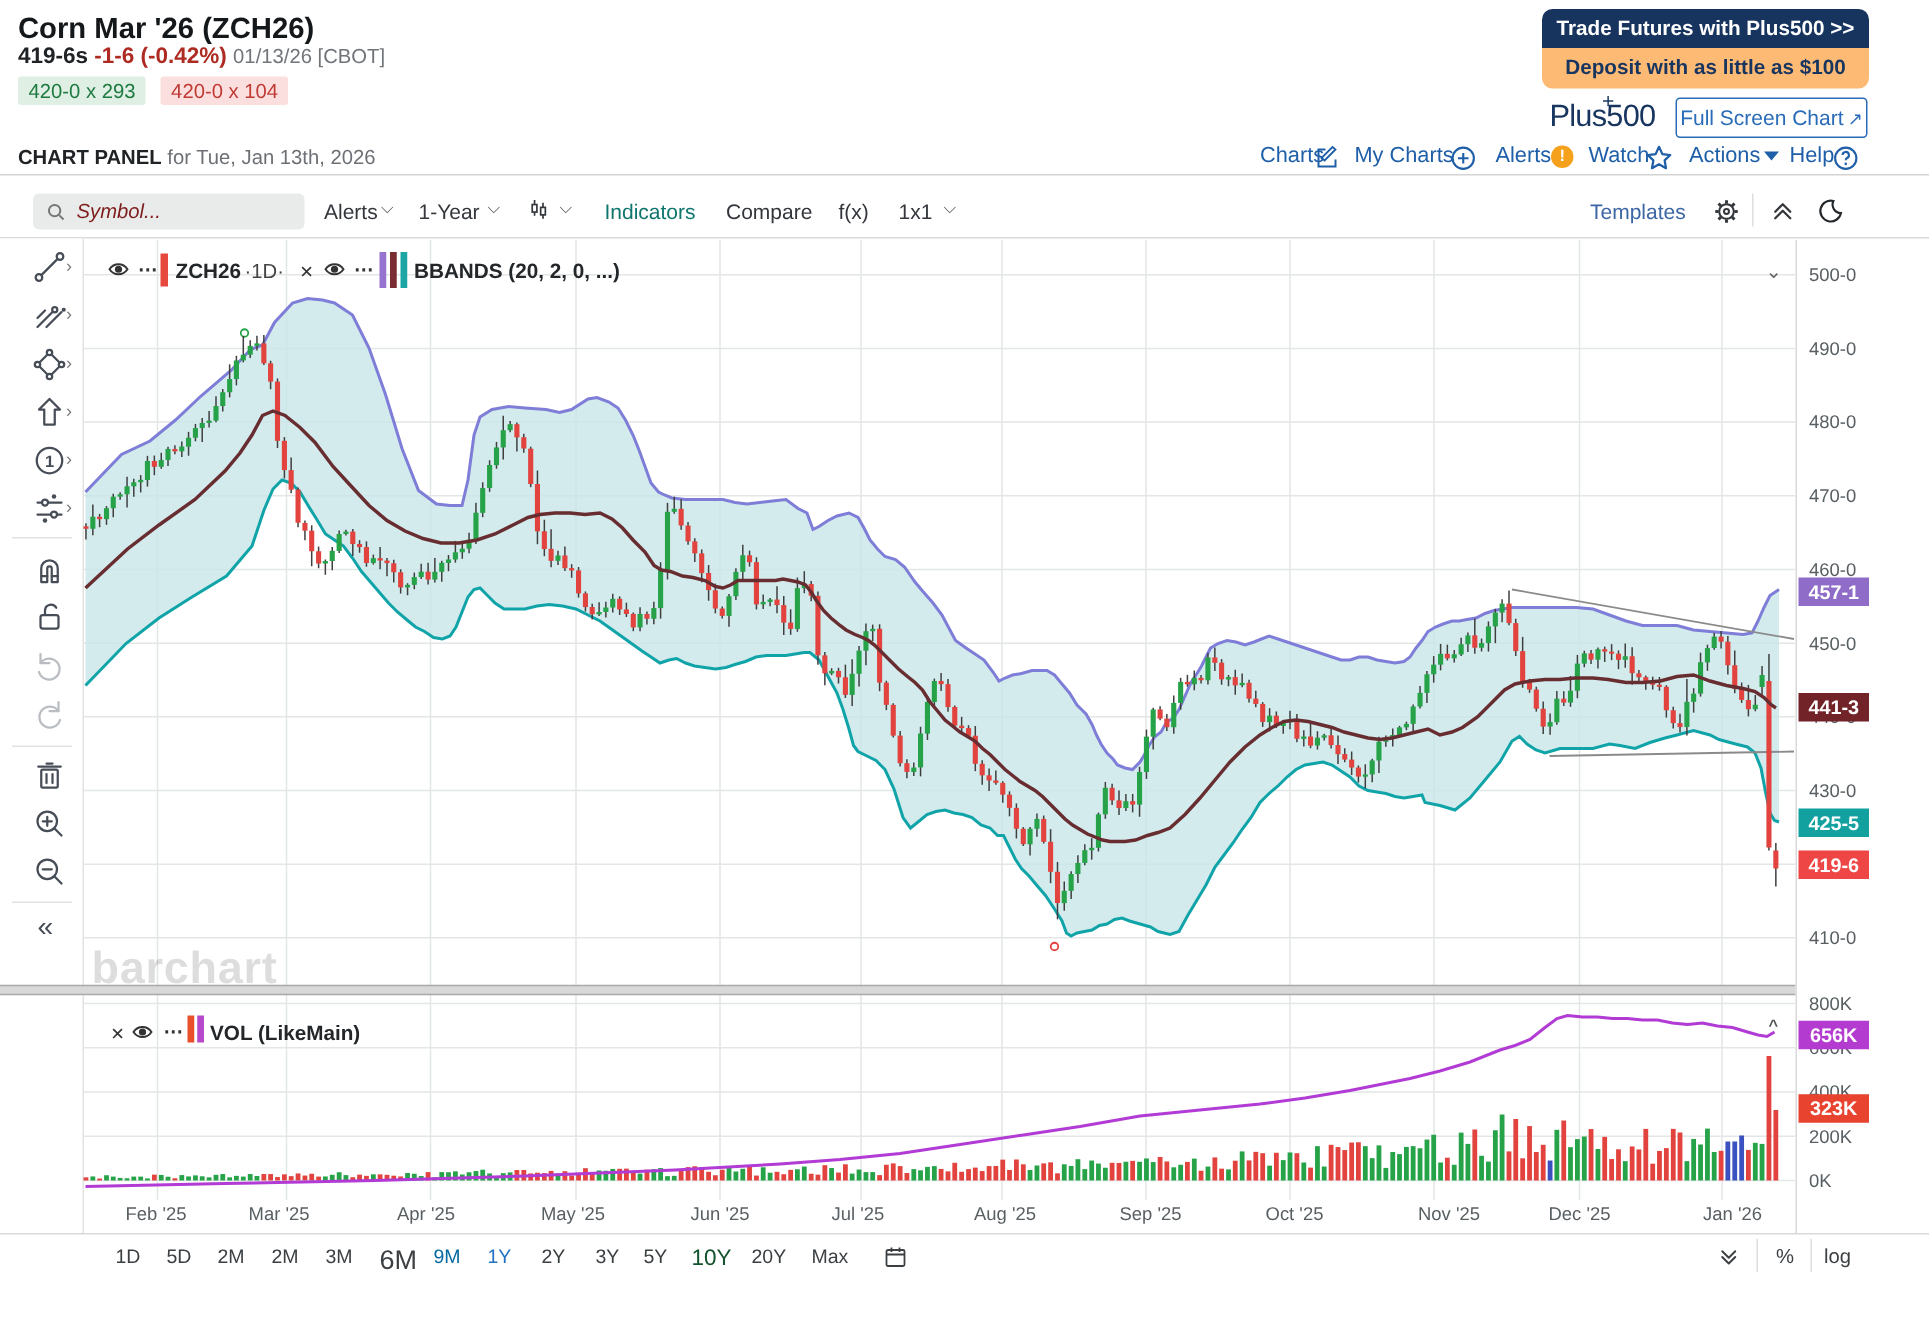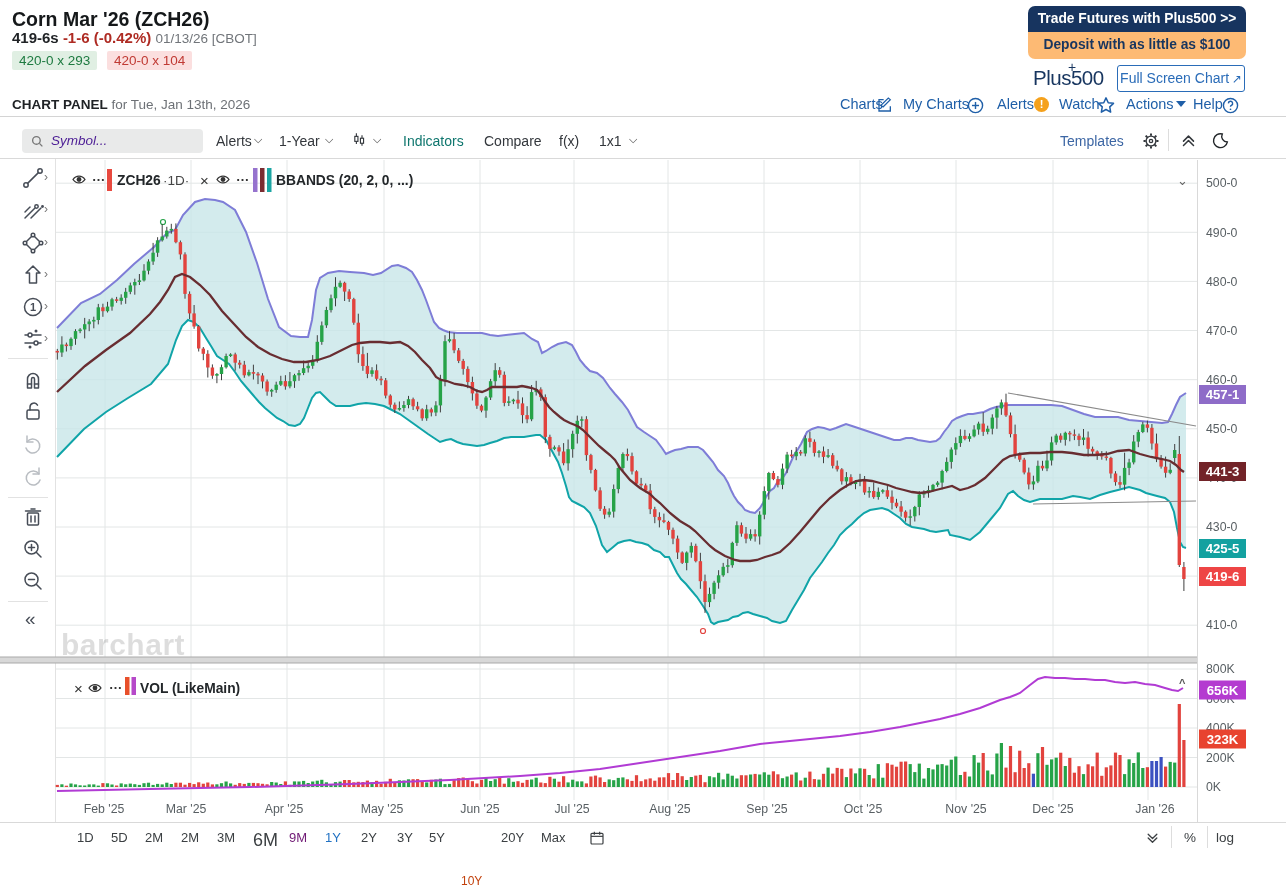--- a/index.html
+++ b/index.html
@@ -46,21 +46,21 @@
     <path d="M9,9 a3,3 0 1 1 4.2,2.8 c-1,0.5 -1.2,1 -1.2,2"></path>
     <circle cx="12" cy="17.3" r="1.2" fill="#1f5fa8" stroke="none"></circle>
   </svg>
 
 <div class="abs" style="left:0;top:117px;width:1286px;height:42px;border-bottom:1px solid #d9d9d9"></div>
 <div class="abs" style="left:22px;top:129px;width:181px;height:24px;background:#e9eaea;border-radius:4px">
   <svg width="13" height="13" viewBox="0 0 24 24" style="position:absolute;left:9px;top:5.5px" fill="none" stroke="#777" stroke-width="2.5">
       <circle cx="10" cy="10" r="7"></circle>
       <line x1="15.5" y1="15.5" x2="21" y2="21"></line>
     </svg>
-  <span style="position:absolute;left:29px;top:4px;font-size:13.5px;font-style:italic;color:#4c1d95">Symbol...</span>
+  <span style="position:absolute;left:29px;top:4px;font-size:13.5px;font-style:italic;color:#7f1d1d">Symbol...</span>
 </div>
 <div class="abs" style="left:216px;top:133px;font-size:14px;color:#33373c">Alerts</div>
 <div class="abs" style="left:254px;top:133px;font-size:11px;color:#555">⌵</div>
 <div class="abs" style="left:279px;top:133px;font-size:14px;color:#33373c">1-Year</div>
 <div class="abs" style="left:325px;top:133px;font-size:11px;color:#555">⌵</div>
 <svg class="abs" width="15" height="15" viewBox="0 0 24 24" style="left:352px;top:132px" stroke="#33373c" fill="none" stroke-width="1.8">
     <line x1="7" y1="2" x2="7" y2="7"></line>
     <rect x="4.5" y="7" width="5" height="8" fill="#fff"></rect>
     <line x1="7" y1="15" x2="7" y2="19"></line>
     <line x1="16" y1="5" x2="16" y2="10"></line>
@@ -1046,26 +1046,26 @@
     <text x="140" y="533" class="leg">VOL (LikeMain)</text>
 </svg>
 
 <div class="abs" style="left:0;top:822px;width:1286px;height:31px;border-top:1px solid #d9d9d9;background:#fff"></div>
 <span style="position:absolute;left:77px;top:830px;font-size:13px;color:#3c4043">1D</span>
 <span style="position:absolute;left:111px;top:830px;font-size:13px;color:#3c4043">5D</span>
 <span style="position:absolute;left:145px;top:830px;font-size:13px;color:#3c4043">2M</span>
 <span style="position:absolute;left:181px;top:830px;font-size:13px;color:#3c4043">2M</span>
 <span style="position:absolute;left:217px;top:830px;font-size:13px;color:#3c4043">3M</span>
 <span style="position:absolute;left:253px;top:830px;font-size:18px;color:#3c4043">6M</span>
-<span style="position:absolute;left:289px;top:830px;font-size:13px;color:#701a75">9M</span>
+<span style="position:absolute;left:289px;top:830px;font-size:13px;color:#0369a1">9M</span>
 <span style="position:absolute;left:325px;top:830px;font-size:13px;color:#2272c3">1Y</span>
 <span style="position:absolute;left:361px;top:830px;font-size:13px;color:#3c4043">2Y</span>
 <span style="position:absolute;left:397px;top:830px;font-size:13px;color:#3c4043">3Y</span>
 <span style="position:absolute;left:429px;top:830px;font-size:13px;color:#3c4043">5Y</span>
-<span style="position:absolute;left:461px;top:874px;font-size:12px;color:#c2410c">10Y</span>
+<span style="position:absolute;left:461px;top:830px;font-size:15px;color:#14532d">10Y</span>
 <span style="position:absolute;left:501px;top:830px;font-size:13px;color:#3c4043">20Y</span>
 <span style="position:absolute;left:541px;top:830px;font-size:13px;color:#3c4043">Max</span>
 <svg class="abs" width="16" height="16" viewBox="0 0 24 24" style="left:589px;top:830px" fill="none" stroke="#3c4043" stroke-width="1.8">
     <rect x="3" y="5" width="18" height="16" rx="1.5"></rect>
     <line x1="8" y1="2.5" x2="8" y2="7"></line>
     <line x1="16" y1="2.5" x2="16" y2="7"></line>
     <line x1="3" y1="9.5" x2="21" y2="9.5"></line>
   </svg>
 <svg class="abs" width="13" height="13" viewBox="0 0 24 24" style="left:1146px;top:832px" fill="none" stroke="#3c4043" stroke-width="2.4" stroke-linecap="round" stroke-linejoin="round">
     <path d="M4,4 L12,12 L20,4"></path>

